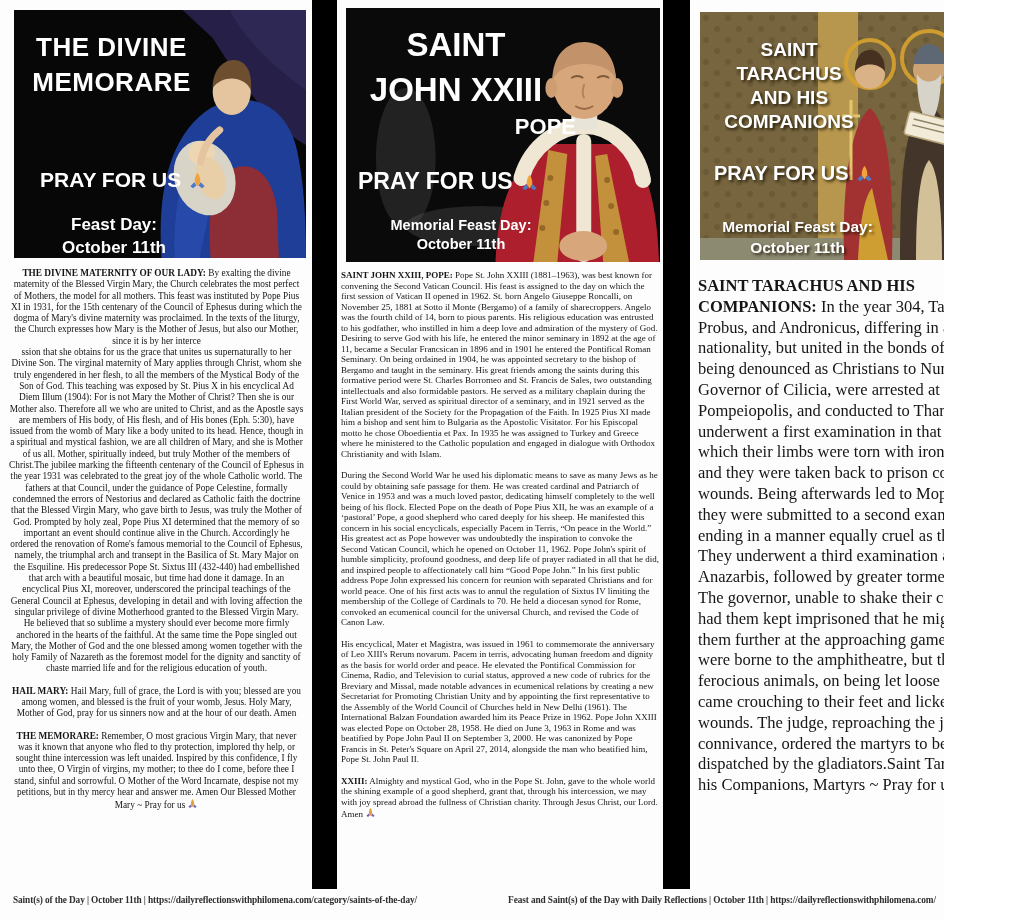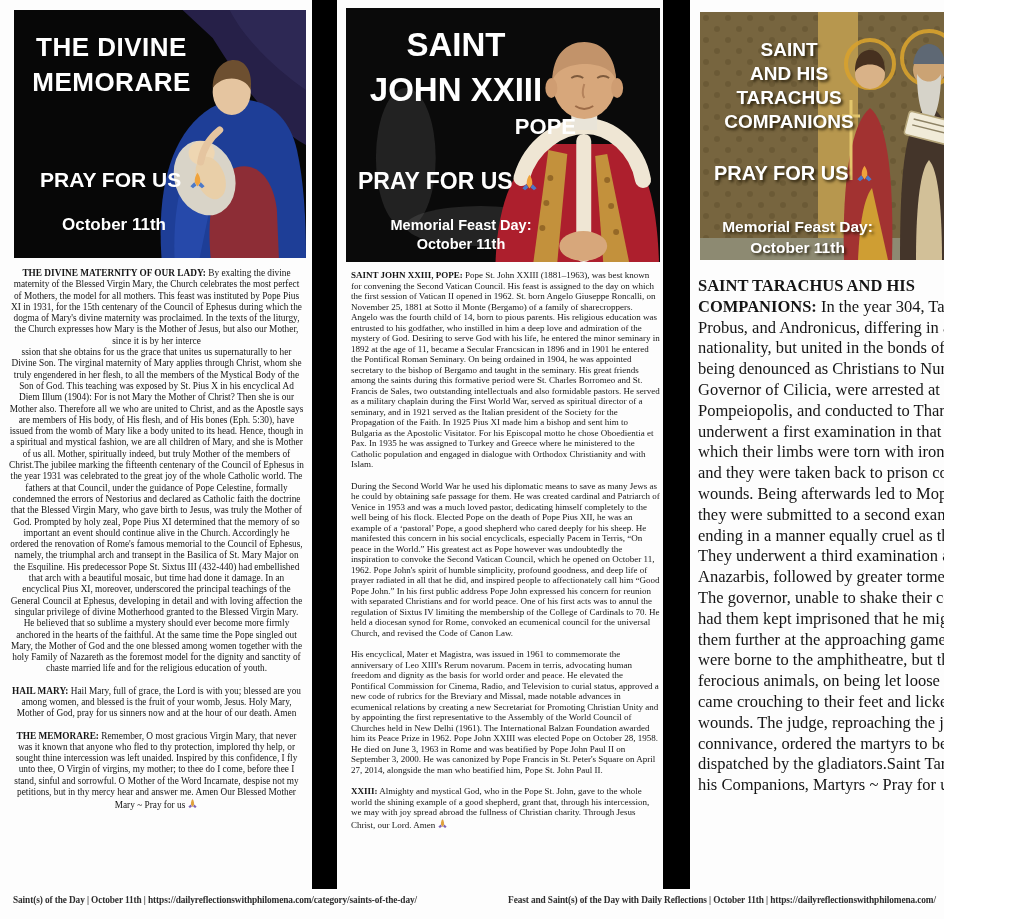--- a/index.html
+++ b/index.html
@@ -39,21 +39,21 @@
   #col3 .hpray  { top:150px; left:14px; font-size:20px; text-shadow:2px 2px 3px rgba(30,22,5,.85); }
   #col3 .hfeast { top:204px; left:0; width:195px; text-align:center; font-size:15.5px; line-height:21px;
                   text-shadow:2px 2px 3px rgba(30,22,5,.85); }
 
   .ph { width:19px; height:19px; vertical-align:-3px; margin-left:7px; }
   .ppray svg { width:11px; height:11px; vertical-align:-1px; margin-left:2px; }
 
   
   .body { color:#151515; text-align:left; }
   #col1 .body { margin:10px 8px 0 9px;  font-size:9.3px; line-height:11.3px;text-align:center; }
-  #col2 .body { margin:8px 3px 0 14px;   font-size:9px;   line-height:10.5px; }
+  #col2 .body { margin:8px 3px 0 4px;   font-size:9px;   line-height:10.5px; }
   #col3 .body { margin:16px 6px 0 8px;  font-size:16.5px; line-height:20.8px; }
   .para + .para { margin-top:11px; }
   .lead { font-weight:bold; }
   .ptxt { white-space:pre-line; }
 
   
   .ftext { position:absolute; top:895px; font-family:Liberation Serif, serif;
            font-weight:bold; font-size:9.3px; letter-spacing:-.1px; color:#2e2e2e; }
   #footer-left  { left:13px; }
   #footer-right { right:8px; }
@@ -82,20 +82,21 @@
       <div class="htitle">
         <div>THE DIVINE</div>
         <div>MEMORARE</div>
       </div>
       <div class="hpray"><span>PRAY FOR US</span><svg class="ph" viewBox="0 0 32 32">
             <path d="M16 3 C12.5 8 10.8 13 11.4 19.5 L16 26 L20.6 19.5 C21.2 13 19.5 8 16 3 Z" fill="#f0a33c"></path>
             <path d="M10.5 19 L4 25.5 L8.5 29 L14.2 24.5 Z" fill="#4c79c9"></path>
             <path d="M21.5 19 L28 25.5 L23.5 29 L17.8 24.5 Z" fill="#4c79c9"></path>
           </svg></div>
       <div class="hfeast">
+        <div>Feast Day:</div>
         <div>October 11th</div>
       </div>
     </div>
     <div class="body">
       <p class="para"><b class="lead">THE DIVINE MATERNITY OF OUR LADY:</b> <span class="ptxt">By exalting the divine maternity of the Blessed Virgin Mary, the Church celebrates the most perfect of Mothers, the model for all mothers. This feast was instituted by Pope Pius XI in 1931, for the 15th centenary of the Council of Ephesus during which the dogma of Mary's divine maternity was proclaimed. In the texts of the liturgy, the Church expresses how Mary is the Mother of Jesus, but also our Mother, since it is by her interce
 ssion that she obtains for us the grace that unites us supernaturally to her Divine Son. The virginal maternity of Mary applies through Christ, whom she truly engendered in her flesh, to all the members of the Mystical Body of the Son of God. This teaching was exposed by St. Pius X in his encyclical Ad Diem Illum (1904): For is not Mary the Mother of Christ? Then she is our Mother also. Therefore all we who are united to Christ, and as the Apostle says are members of His body, of His flesh, and of His bones (Eph. 5:30), have issued from the womb of Mary like a body united to its head. Hence, though in a spiritual and mystical fashion, we are all children of Mary, and she is Mother of us all. Mother, spiritually indeed, but truly Mother of the members of Christ.The jubilee marking the fifteenth centenary of the Council of Ephesus in the year 1931 was celebrated to the great joy of the whole Catholic world. The fathers at that Council, under the guidance of Pope Celestine, formally condemned the errors of Nestorius and declared as Catholic faith the doctrine that the Blessed Virgin Mary, who gave birth to Jesus, was truly the Mother of God. Prompted by holy zeal, Pope Pius XI determined that the memory of so important an event should continue alive in the Church. Accordingly he ordered the renovation of Rome's famous memorial to the Council of Ephesus, namely, the triumphal arch and transept in the Basilica of St. Mary Major on the Esquiline. His predecessor Pope St. Sixtus III (432-440) had embellished that arch with a beautiful mosaic, but time had done it damage. In an encyclical Pius XI, moreover, underscored the principal teachings of the General Council at Ephesus, developing in detail and with loving affection the singular privilege of divine Motherhood granted to the Blessed Virgin Mary. He believed that so sublime a mystery should ever become more firmly anchored in the hearts of the faithful. At the same time the Pope singled out Mary, the Mother of God and the one blessed among women together with the holy Family of Nazareth as the foremost model for the dignity and sanctity of chaste married life and for the religious education of youth.</span></p>
       <p class="para"><b class="lead">HAIL MARY:</b> <span class="ptxt">Hail Mary, full of grace, the Lord is with you; blessed are you among women, and blessed is the fruit of your womb, Jesus. Holy Mary, Mother of God, pray for us sinners now and at the hour of our death. Amen</span></p>
       <p class="para"><b class="lead">THE MEMORARE:</b> <span class="ptxt">Remember, O most gracious Virgin Mary, that never was it known that anyone who fled to thy protection, implored thy help, or sought thine intercession was left unaided. Inspired by this confidence, I fly unto thee, O Virgin of virgins, my mother; to thee do I come, before thee I stand, sinful and sorrowful. O Mother of the Word Incarnate, despise not my petitions, but in thy mercy hear and answer me. Amen Our Blessed Mother Mary ~ Pray for us</span><span class="ppray"><svg viewBox="0 0 32 32">
               <path d="M16 3 C12.5 8 10.8 13 11.4 19.5 L16 26 L20.6 19.5 C21.2 13 19.5 8 16 3 Z" fill="#e0a23f"></path>
               <path d="M10.5 19 L4 25.5 L8.5 29 L14.2 24.5 Z" fill="#7e63b5"></path>
@@ -205,22 +206,22 @@
             <line x1="279" y1="198" x2="279" y2="246"></line>
             <line x1="286" y1="200" x2="286" y2="246"></line>
             <line x1="293" y1="200" x2="293" y2="246"></line>
             <line x1="300" y1="198" x2="300" y2="246"></line>
         </g>
         <circle cx="291" cy="62" r="15" fill="#d9b288"></circle>
         <path d="M277,58 C277,43 283,37 291,37 C299,37 305,44 305,58 C299,48 282,48 277,58 Z" fill="#4c2f1d"></path>
       </svg>
       <div class="htitle">
         <div>SAINT</div>
+        <div>TARACHUS</div>
         <div>AND HIS</div>
-        <div>TARACHUS</div>
         <div>COMPANIONS</div>
       </div>
       <div class="hpray"><span>PRAY FOR US</span><svg class="ph" viewBox="0 0 32 32">
             <path d="M16 3 C12.5 8 10.8 13 11.4 19.5 L16 26 L20.6 19.5 C21.2 13 19.5 8 16 3 Z" fill="#f0a33c"></path>
             <path d="M10.5 19 L4 25.5 L8.5 29 L14.2 24.5 Z" fill="#4c79c9"></path>
             <path d="M21.5 19 L28 25.5 L23.5 29 L17.8 24.5 Z" fill="#4c79c9"></path>
           </svg></div>
       <div class="hfeast">
         <div>Memorial Feast Day:</div>
         <div>October 11th</div>

